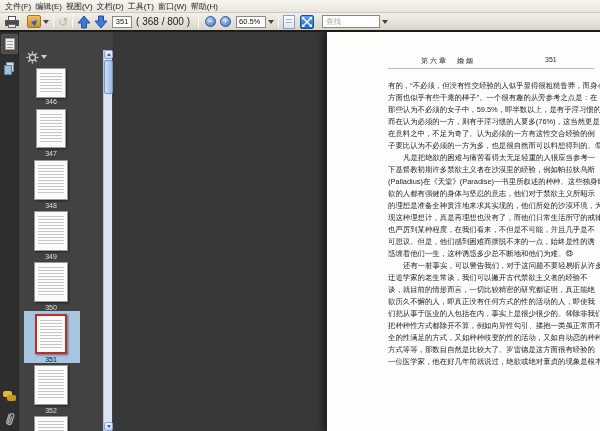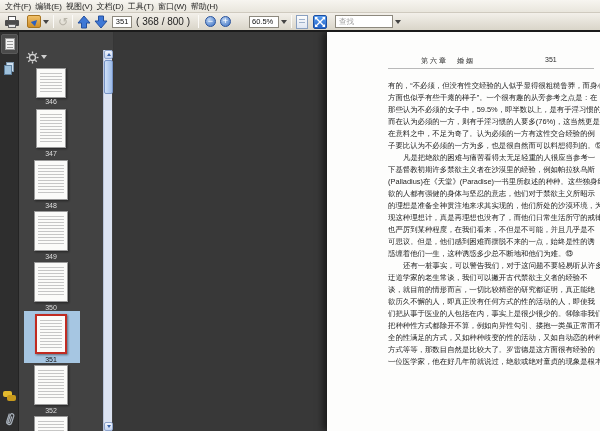--- a/index.html
+++ b/index.html
@@ -146,21 +146,21 @@
     <div class="tbtn" style="margin-left:3px">
       <svg width="14" height="14">
         <polygon points="7,13 1,6 4.5,6 4.5,1 9.5,1 9.5,6 13,6" fill="#3e78d6" stroke="#24509e" stroke-width="1"></polygon>
       </svg>
     </div>
     <input class="pagebox" style="margin-left: 4px;" value="351">
     <span class="cnt">( 368 / 800 )</span>
     <div class="sep"></div>
     <div class="roundbtn">−</div>
     <div class="roundbtn">+</div>
-    <div class="zoombox" style="margin-left:16px">
+    <div class="zoombox" style="margin-left:3px">
       <span>60.5%</span>
     </div>
     <span class="caret"></span>
     <div class="sep"></div>
     <div class="tbtn">
       <span class="graypage"></span>
     </div>
     <div class="tbtn" style="margin-left:5px">
       <span class="bluesq">
         <svg width="12" height="12" style="position:absolute;left:0;top:0">

